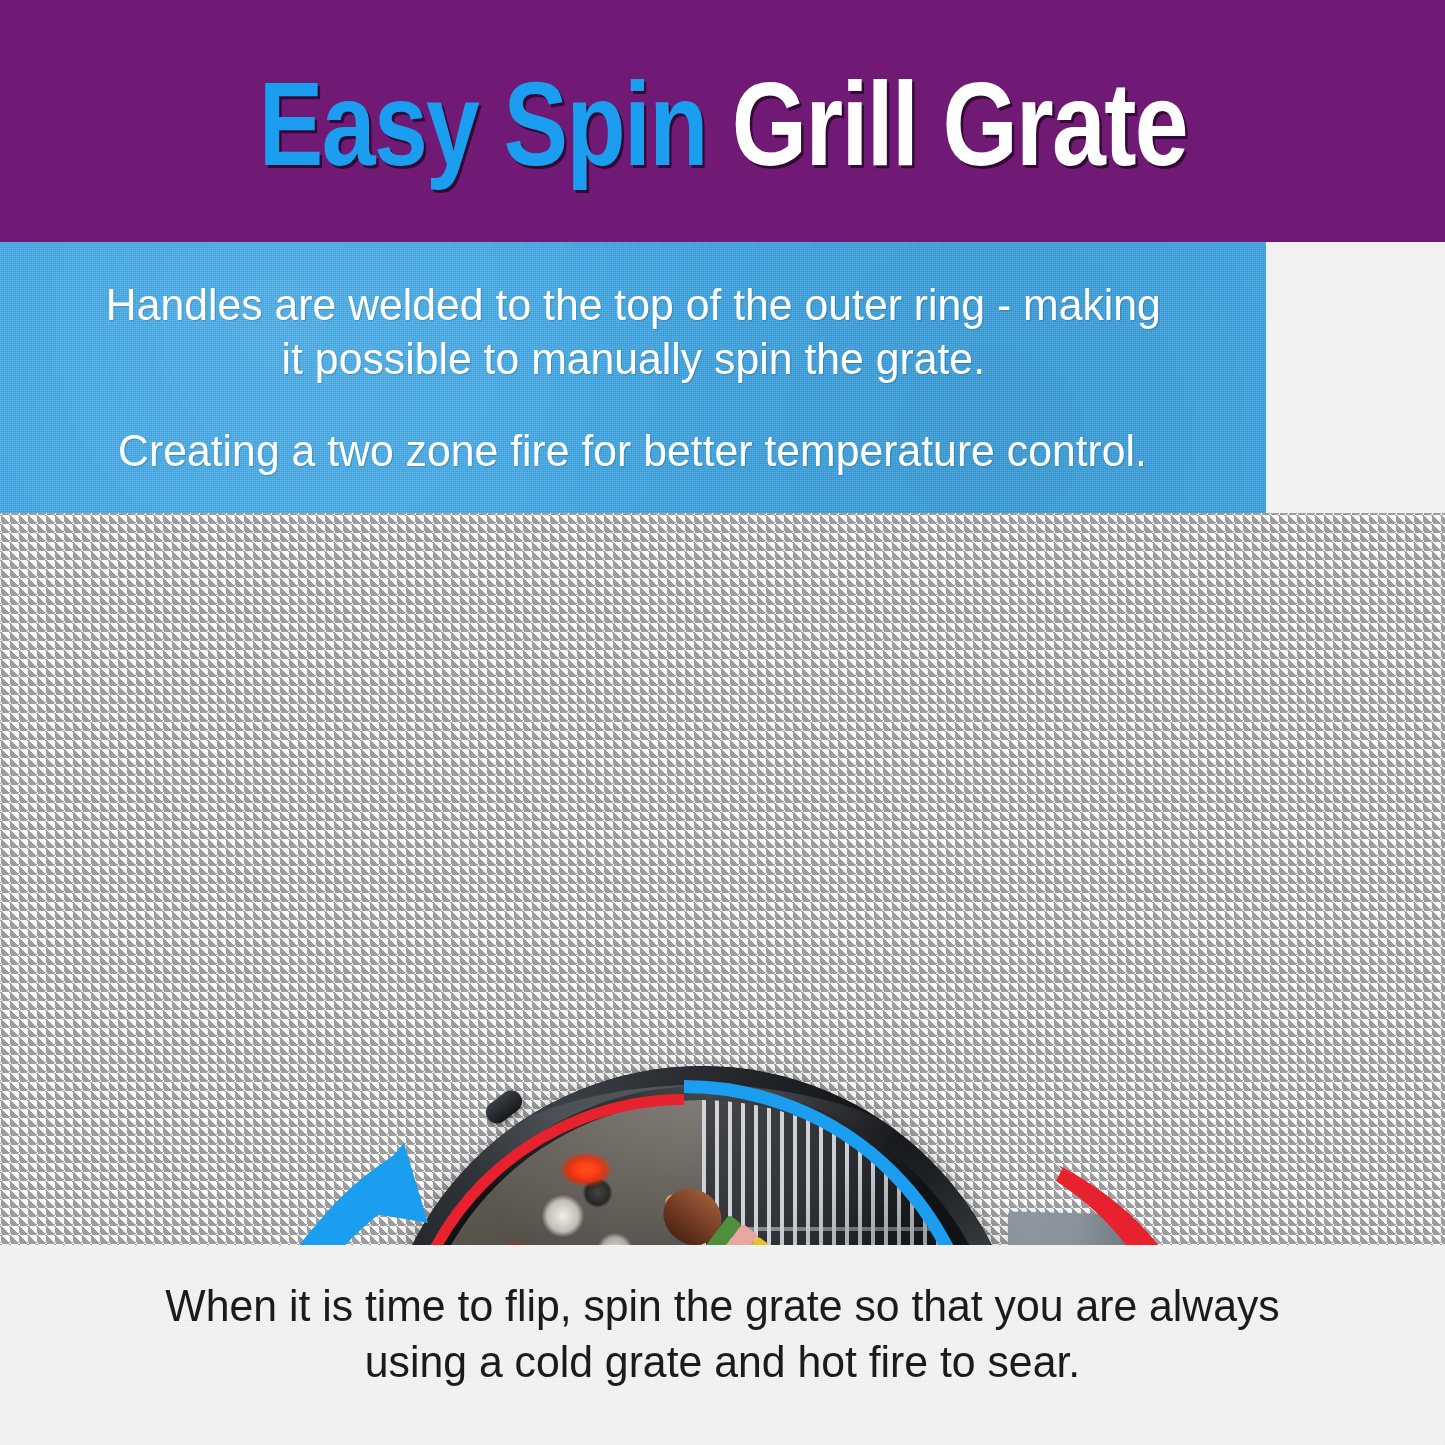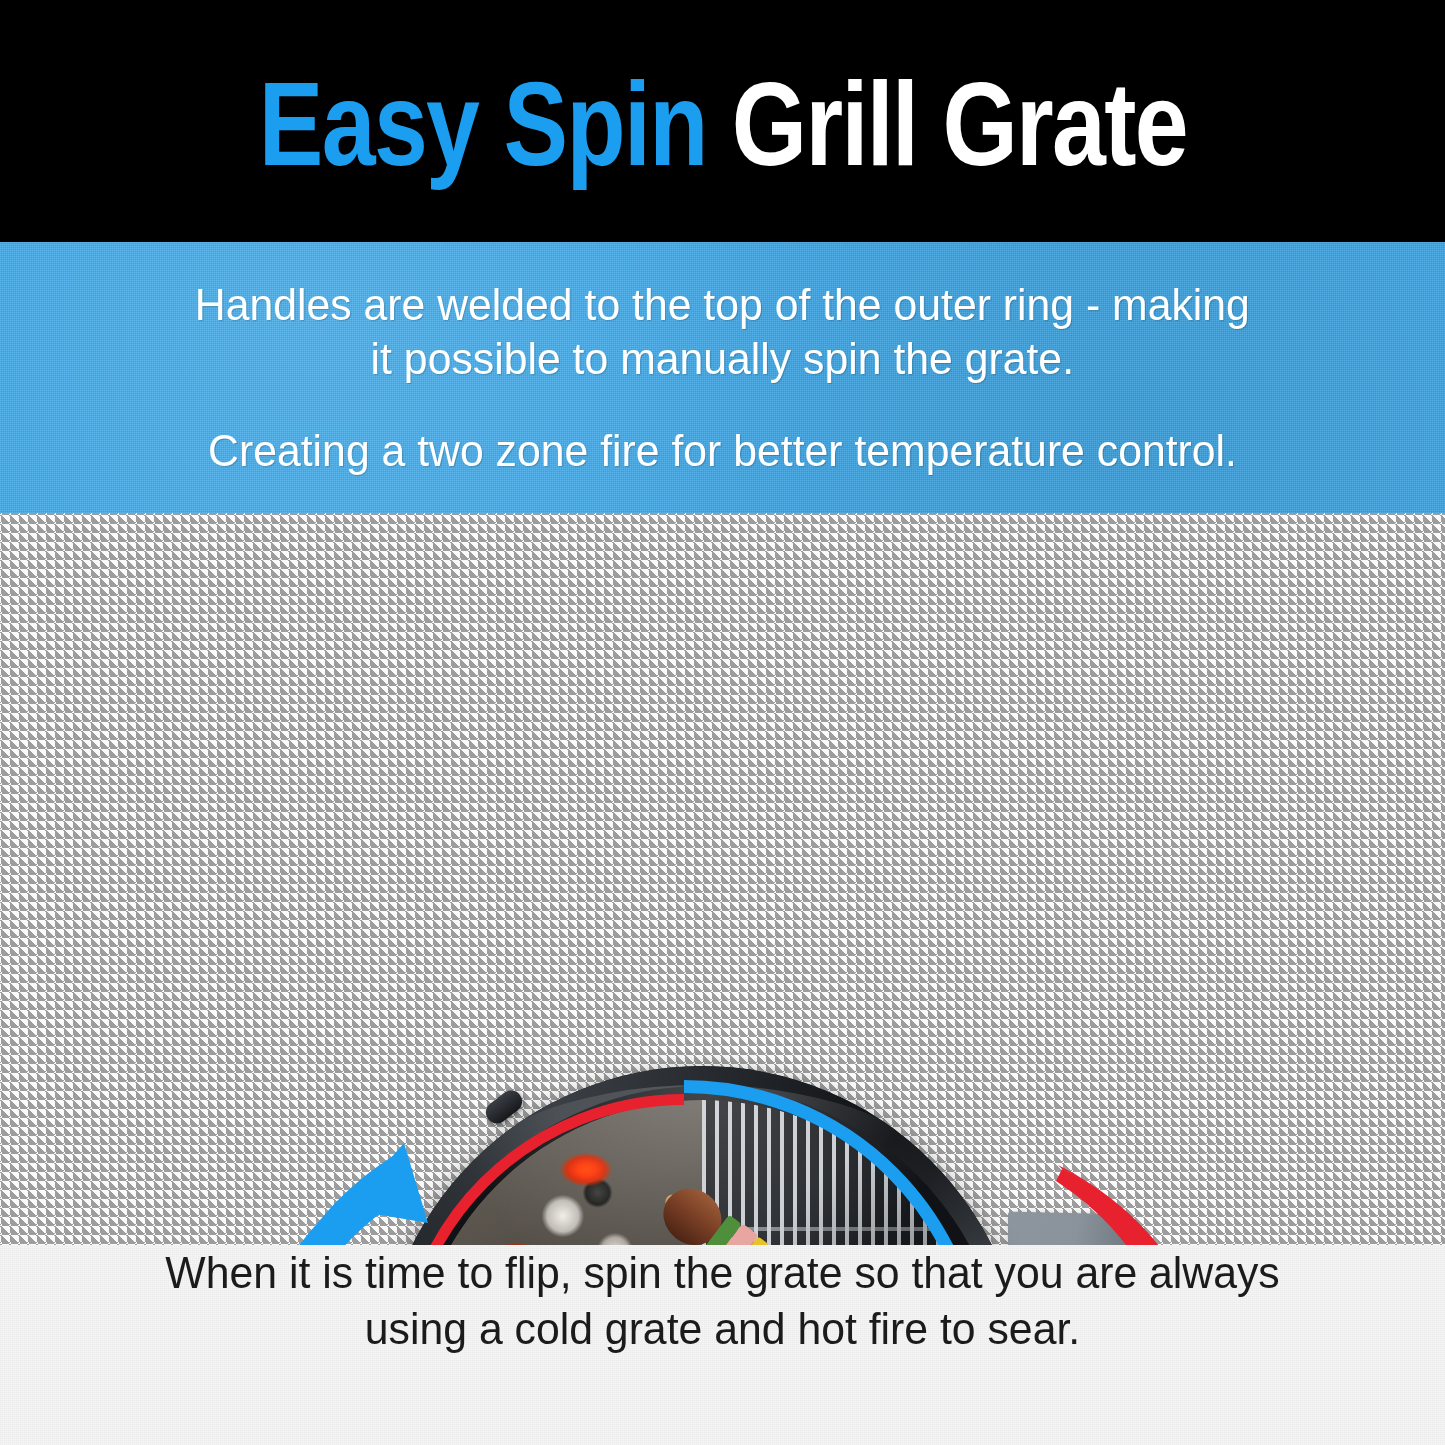--- a/index.html
+++ b/index.html
@@ -8,41 +8,41 @@
   #page{
     position:relative;
     width:1445px;height:1445px;
     overflow:hidden;
     background:#f2f2f2;
   }
 
   
   #header{
     position:absolute;left:0;top:0;width:1445px;height:242px;
-    background:#000000;
+    background:#701a75;
     display:flex;align-items:center;justify-content:center;
   }
   #title{
     font-family:"Liberation Sans",sans-serif;
     font-weight:bold;
     font-size:118px;
     line-height:1;
     letter-spacing:-2px;
     transform:scaleX(.82);
     transform-origin:center center;
     white-space:nowrap;
     text-shadow:3px 3px 0 rgba(0,0,0,.55);
     margin-top:6px;
   }
   #title .blue{color:#1b9df0;}
   #title .white{color:#ffffff;}
 
   
   #banner{
-    position:absolute;left:0;top:242px;width:1445px;height:271px;
+    position:absolute;left:0;top:242px;width:1266px;height:271px;
     background:#3fa9e8;
     overflow:hidden;
   }
   #banner .noise{
     position:absolute;inset:0;
     background-image:
       repeating-linear-gradient(0deg, rgba(255,255,255,.055) 0 1px, rgba(0,0,0,.045) 1px 2px),
       repeating-linear-gradient(90deg, rgba(255,255,255,.05) 0 1px, rgba(0,0,0,.04) 1px 2px),
       radial-gradient(circle at 22% 30%, rgba(255,255,255,.09), transparent 45%),
       radial-gradient(circle at 78% 72%, rgba(0,0,0,.07), transparent 48%);
@@ -249,21 +249,21 @@
   #footer .noise{
     position:absolute;inset:0;
     background-image:
       repeating-linear-gradient(0deg, rgba(0,0,0,.018) 0 1px, rgba(255,255,255,.02) 1px 2px),
       repeating-linear-gradient(90deg, rgba(0,0,0,.016) 0 1px, rgba(255,255,255,.02) 1px 2px);
     pointer-events:none;
   }
   #footer .inner{
     position:relative;z-index:2;height:100%;
     display:flex;flex-direction:column;
-    align-items:center;
+    align-items:center;justify-content:center;
     padding:0 40px 22px;box-sizing:border-box;
   }
   .footer-line{
     color:#1b1b1b;
     font-family:"Liberation Sans",sans-serif;
     font-size:45px;
     line-height:1.24;
     text-align:center;
     transform:scaleX(.95);
     font-weight:400;

